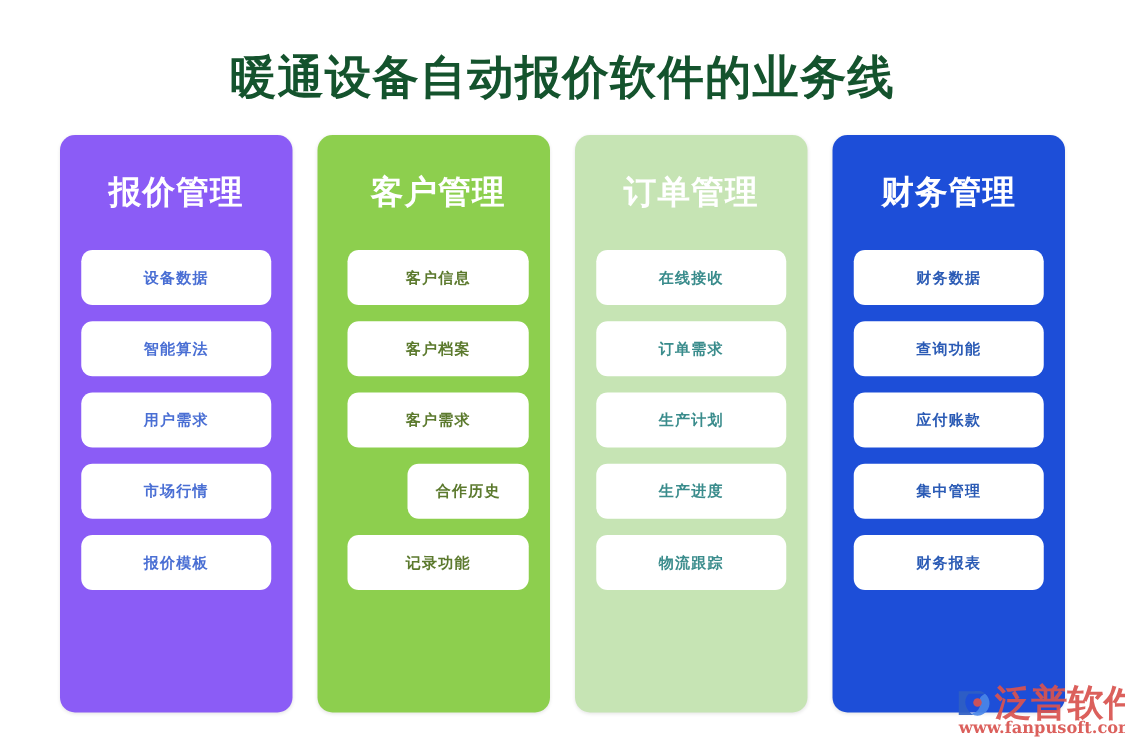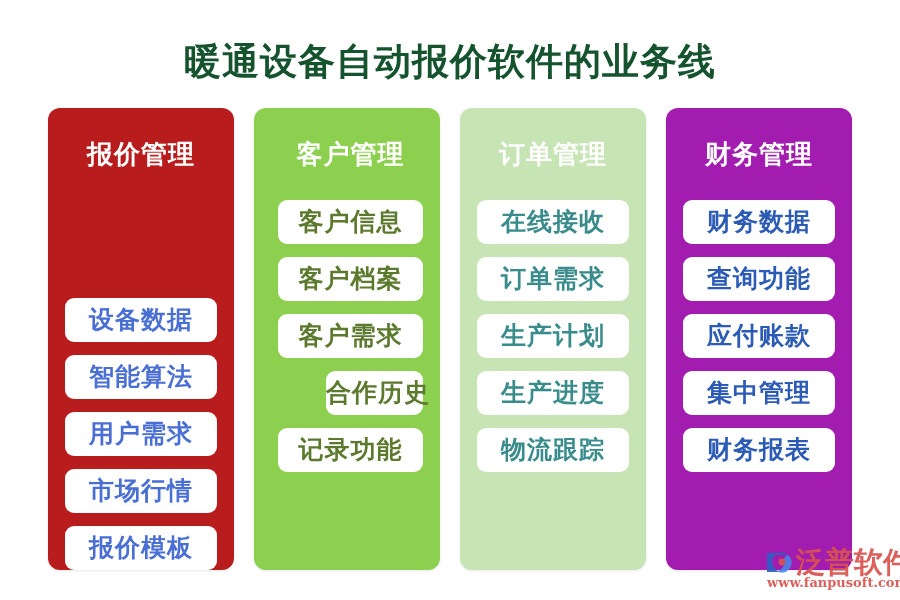--- a/index.html
+++ b/index.html
@@ -80,21 +80,21 @@
     flex-direction: column;
     gap: 13px;
   }
 
   .pill {
     height: 44px;
     line-height: 44px;
     background: #ffffff;
     border-radius: 9px;
     text-align: center;
-    font-size: 25px;
+    font-size: 12px;
     font-weight: 700;
     letter-spacing: 1px;
     white-space: nowrap;
     font-family: "DejaVu Serif", "Liberation Serif", serif;
   }
 
   
   .watermark {
     position: absolute;
     right: 6px;
@@ -134,21 +134,21 @@
   }
 </style>
 </head>
 <body>
 
 <div class="page">
 
   <div class="title">暖通设备自动报价软件的业务线</div>
 
   <div class="columns">
-      <div class="column" style="background: #b91c1c; justify-content: space-between;">
+      <div class="column" style="background: #8b5cf6;">
         <div class="column-header" style="color: rgb(255, 255, 255);">报价管理</div>
         <div class="pill-list">
           <div class="pill" style="color: rgb(74, 111, 212);">设备数据</div>
           <div class="pill" style="color: rgb(74, 111, 212);">智能算法</div>
           <div class="pill" style="color: rgb(74, 111, 212);">用户需求</div>
           <div class="pill" style="color: rgb(74, 111, 212);">市场行情</div>
           <div class="pill" style="color: rgb(74, 111, 212);">报价模板</div>
         </div>
       </div>
       <div class="column" style="background: rgb(141, 207, 78); padding-left: 24px;">
@@ -164,21 +164,21 @@
       <div class="column" style="background: rgb(198, 228, 180);">
         <div class="column-header" style="color: rgb(255, 255, 255);">订单管理</div>
         <div class="pill-list">
           <div class="pill" style="color: rgb(58, 140, 140);">在线接收</div>
           <div class="pill" style="color: rgb(58, 140, 140);">订单需求</div>
           <div class="pill" style="color: rgb(58, 140, 140);">生产计划</div>
           <div class="pill" style="color: rgb(58, 140, 140);">生产进度</div>
           <div class="pill" style="color: rgb(58, 140, 140);">物流跟踪</div>
         </div>
       </div>
-      <div class="column" style="background: #a21caf;">
+      <div class="column" style="background: #1d4ed8;">
         <div class="column-header" style="color: rgb(255, 255, 255);">财务管理</div>
         <div class="pill-list">
           <div class="pill" style="color: rgb(43, 91, 181);">财务数据</div>
           <div class="pill" style="color: rgb(43, 91, 181);">查询功能</div>
           <div class="pill" style="color: rgb(43, 91, 181);">应付账款</div>
           <div class="pill" style="color: rgb(43, 91, 181);">集中管理</div>
           <div class="pill" style="color: rgb(43, 91, 181);">财务报表</div>
         </div>
       </div>
     </div>

